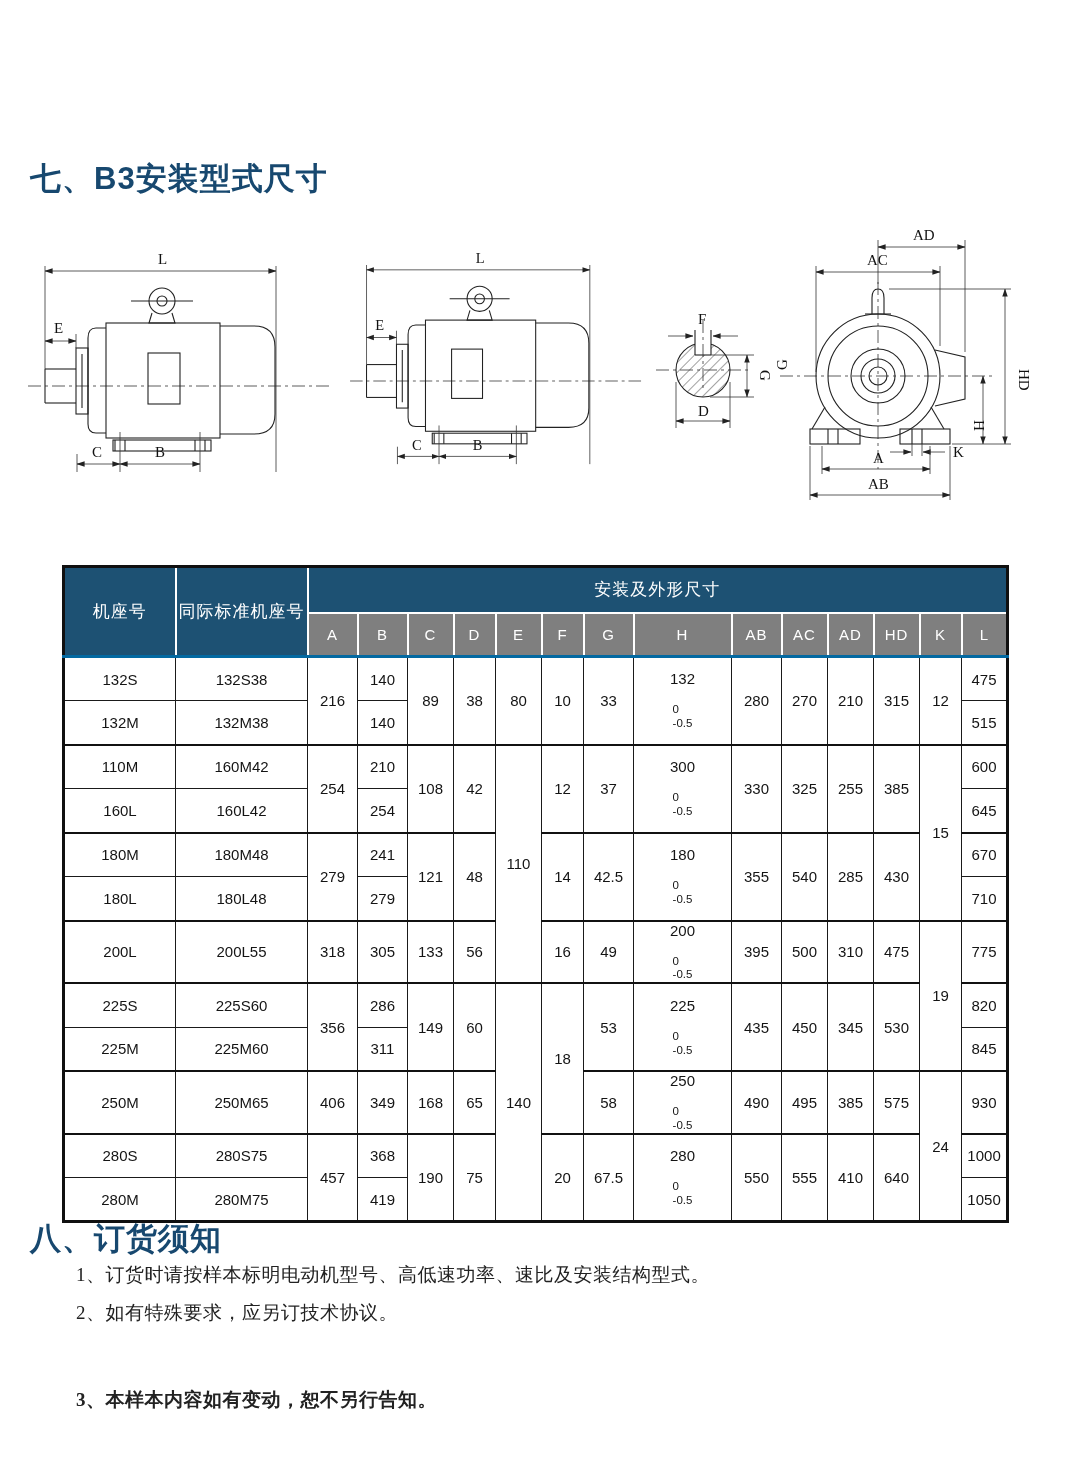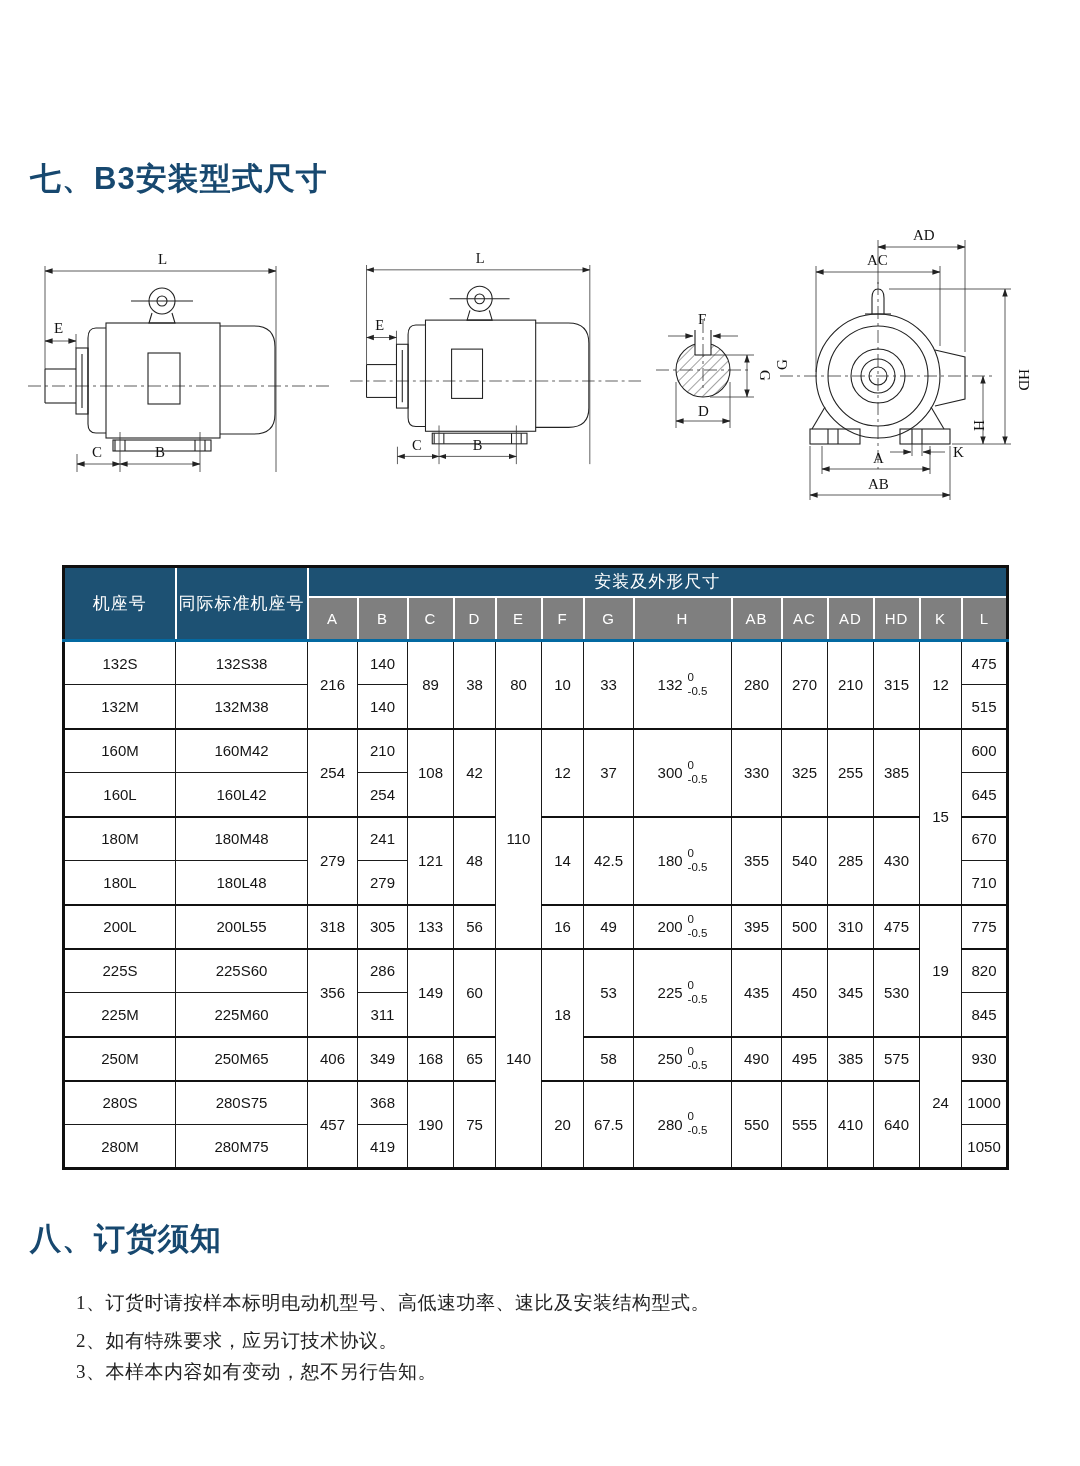--- a/index.html
+++ b/index.html
@@ -32,38 +32,38 @@
   #dim-table {
     position:absolute; left:62px; top:565px; width:944px;
     border-collapse:collapse; table-layout:fixed;
     border:3px solid #101010;
   }
   #dim-table thead th {
     background:#1d5173; color:#ffffff; font-weight:normal;
     border:2px solid #ffffff; font-size:17px; letter-spacing:1px;
   }
   #dim-table thead tr.subhead th { background:#7f7f7f; font-size:15px; height:44px; }
-  #dim-table thead tr.grouphead th { height:30px; }
+  #dim-table thead tr.grouphead th { height:46px; }
   #dim-table tbody td {
     border:1px solid #1a1a1a; background:#fff; text-align:center;
     vertical-align:middle; font-size:15px; height:44px; color:#141414;
   }
   #dim-table tbody tr.grp td { border-top:2px solid #111; }
   #dim-table tbody tr:first-child td { border-top:3px solid #0369a1; }
-  .tolwrap { display:inline-flex; align-items:center; gap:5px; justify-content:flex-start; }
+  .tolwrap { display:inline-flex; align-items:center; gap:16px; justify-content:flex-start;flex-direction:column; }
   .tolstack { display:inline-flex; flex-direction:column; font-size:11.5px; line-height:1.2; text-align:left; }
 
   
   .note {
     position:absolute; left:76px; font-size:19px; color:#222;
-    font-family:"Liberation Serif", serif; letter-spacing:0.5px;margin-top:28px;
+    font-family:"Liberation Serif", serif; letter-spacing:0.5px;
   }
   #note1 { top:1262px; }
   #note2 { top:1300px; }
-  #note3 { top:1331px; }
+  #note3 { top:1387px;font-weight:bold; }
 </style>
 </head>
 <body>
 
 <h2 class="sec-title" id="sec7-title">七、B3安装型式尺寸</h2>
 
 <div id="drawings">
 
   <svg id="sideview1" width="305" height="270" viewBox="0 0 305 270">
     <defs>
@@ -322,21 +322,21 @@
         <td rowspan="2">12</td>
         <td>475</td>
       </tr>
       <tr>
         <td>132M</td>
         <td>132M38</td>
         <td>140</td>
         <td>515</td>
       </tr>
       <tr class="grp">
-        <td>160M</td>
+        <td>110M</td>
         <td>160M42</td>
         <td rowspan="2">254</td>
         <td>210</td>
         <td rowspan="2">108</td>
         <td rowspan="2">42</td>
         <td rowspan="5">110</td>
         <td rowspan="2">12</td>
         <td rowspan="2">37</td>
         <td rowspan="2"><span class="tolwrap">
             <span>300</span>

